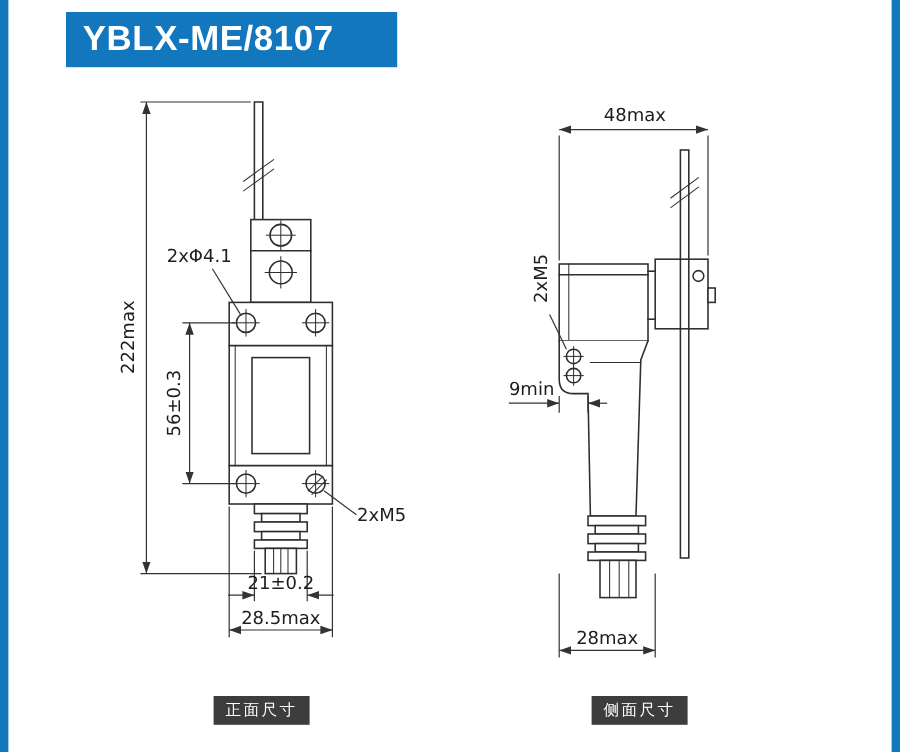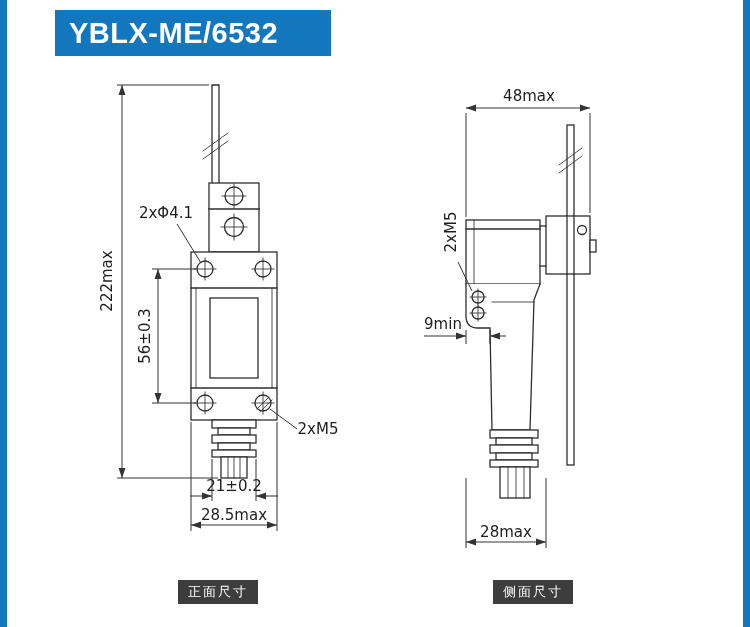--- a/index.html
+++ b/index.html
@@ -36,21 +36,21 @@
 </style>
 </head>
 <body>
 
 <div class="page">
 
   <div class="edge left"></div>
   <div class="edge right"></div>
 
   <div class="header">
-    <span class="title">YBLX-ME/6532</span>
+    <span class="title">YBLX-ME/8107</span>
   </div>
 
   <svg class="drawing" width="750" height="627" viewBox="0 0 750 627">
     <defs>
       <marker id="arr" viewBox="0 0 10 10" refX="10" refY="5" markerWidth="10" markerHeight="10" orient="auto-start-reverse">
         <path d="M0,1.5 L10,5 L0,8.5 Z" fill="#333333"></path>
       </marker>
     </defs>
 
     <g>

